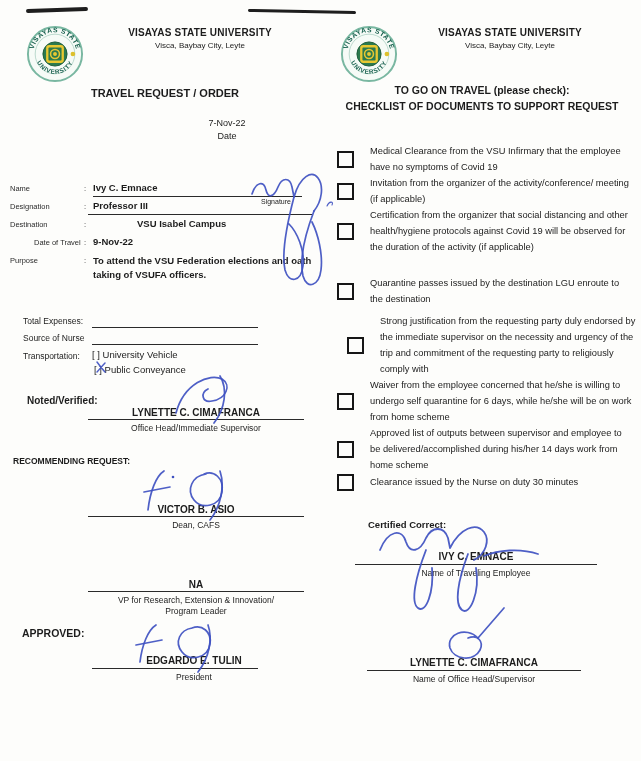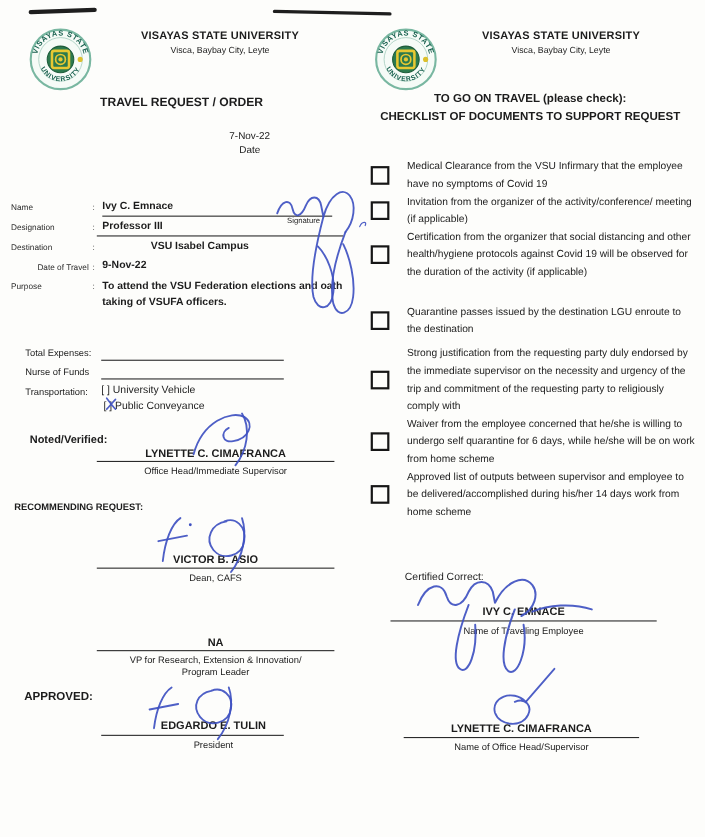--- a/index.html
+++ b/index.html
@@ -4,21 +4,21 @@
 <style>
   html,body{margin:0;padding:0;background:#ffffff;}
   .sheet{
     position:relative;width:641px;height:761px;overflow:hidden;
     background:#fdfdfb;
     font-family:"Liberation Sans", sans-serif;
     color:#1c1c1c;
   }
   .abs{position:absolute;}
   .ctr{text-align:center;}
-  .b{font-weight:normal;}
+  .b{font-weight:bold;}
   .uni-title{font-size:10px;font-weight:bold;letter-spacing:.2px;text-align:center;}
   .uni-addr{font-size:8px;margin-top:3px;}
   .form-title{font-size:11px;font-weight:bold;}
   .small{font-size:9px;}
   .flabel{font-size:7.5px;color:#2b2b2b;}
   .fval{font-size:9.5px;font-weight:bold;}
   .rule{border-top:1.2px solid #2a2a2a;height:0;}
   .sig-name{font-size:10px;font-weight:bold;}
   .sig-title{font-size:8.5px;}
   .sec-head{font-size:10px;font-weight:bold;}
@@ -88,21 +88,21 @@
   <div class="abs flabel" style="left:10px;top:238px;padding-left:24px;">Date of Travel</div>
   <div class="abs flabel" style="left:84px;top:238px;">:</div>
   <div class="abs fval" style="left:93px;top:236px;">9-Nov-22</div>
 
   <div class="abs flabel" style="left:10px;top:256px;">Purpose</div>
   <div class="abs flabel" style="left:84px;top:256px;">:</div>
   <div class="abs fval" style="left:93px;top:254px;width:228px;line-height:14px;">To attend the VSU Federation elections and oath taking of VSUFA officers.</div>
 
   <div class="abs" style="left:23px;top:316px;font-size:8.5px;">Total Expenses:</div>
   <div class="abs rule" style="left:92px;top:327px;width:166px;"></div>
-  <div class="abs" style="left:23px;top:333px;font-size:8.5px;">Nurse of Funds</div>
+  <div class="abs" style="left:23px;top:333px;font-size:8.5px;">Source of Nurse</div>
   <div class="abs rule" style="left:92px;top:344px;width:166px;"></div>
   <div class="abs" style="left:23px;top:351px;font-size:8.5px;">Transportation:</div>
 
   <div class="abs transport-opt" style="left:92px;top:349px;">
     <span>[ ]</span>
     <span>University Vehicle</span>
   </div>
   <div class="abs transport-opt" style="left:94px;top:364px;">
     <span>[ ]</span>
     <span>Public Conveyance</span>
@@ -171,31 +171,35 @@
     <div class="chk-text">Invitation from the organizer of the activity/conference/ meeting (if applicable)</div>
   </div>
   <div class="abs chk-item" style="left:337px;top:208px;">
     <div class="chk-box"></div>
     <div class="chk-text">Certification from the organizer that social distancing and other health/hygiene protocols against Covid 19 will be observed for the duration of the activity (if applicable)</div>
   </div>
   <div class="abs chk-item" style="left:337px;top:276px;">
     <div class="chk-box"></div>
     <div class="chk-text">Quarantine passes issued by the destination LGU enroute to the destination</div>
   </div>
-  <div class="abs chk-item" style="left:337px;top:314px;">
+  <div class="abs chk-item" style="left:347px;top:314px;">
     <div class="chk-box"></div>
     <div class="chk-text">Strong justification from the requesting party duly endorsed by the immediate supervisor on the necessity and urgency of the trip and commitment of the requesting party to religiously comply with</div>
   </div>
   <div class="abs chk-item" style="left:337px;top:378px;">
     <div class="chk-box"></div>
     <div class="chk-text">Waiver from the employee concerned that he/she is willing to undergo self quarantine for 6 days, while he/she will be on work from home scheme</div>
   </div>
   <div class="abs chk-item" style="left:337px;top:426px;">
     <div class="chk-box"></div>
     <div class="chk-text">Approved list of outputs between supervisor and employee to be delivered/accomplished during his/her 14 days work from home scheme</div>
+  </div>
+  <div class="abs chk-item" style="left:337px;top:474px;">
+    <div class="chk-box"></div>
+    <div class="chk-text">Clearance issued by the Nurse on duty 30 minutes</div>
   </div>
 
   <svg class="abs" style="left:325px;top:196px;" width="14" height="14" viewBox="0 0 14 14">
     <path class="ink" stroke-width="1.1" d="M2,10 C4,5 9,5 7,9"></path>
   </svg>
 
   <div class="abs b" style="left:368px;top:519px;font-size:9.5px;">Certified Correct:</div>
   <div class="abs ctr sig-name" style="left:355px;top:551px;width:242px;">IVY C. EMNACE</div>
   <div class="abs rule" style="left:355px;top:564px;width:242px;border-top-width:1.8px;"></div>
   <div class="abs ctr sig-title" style="left:355px;top:568px;width:242px;">Name of Traveling Employee</div>

